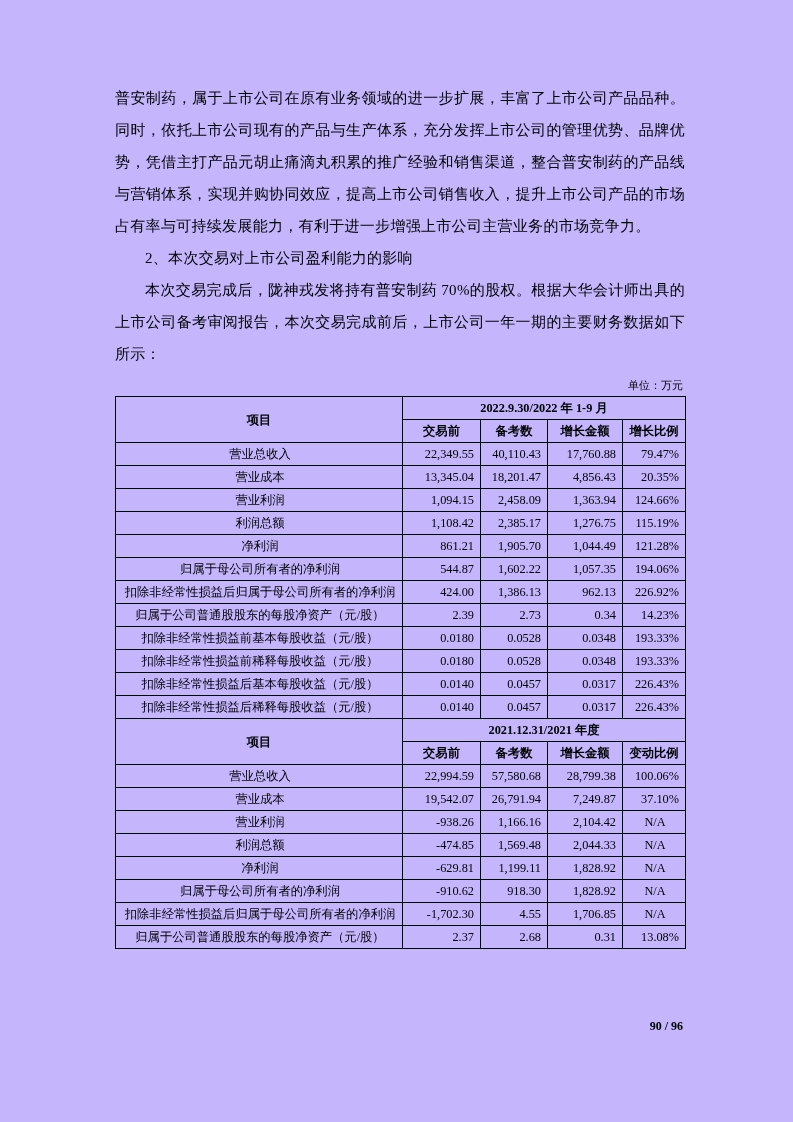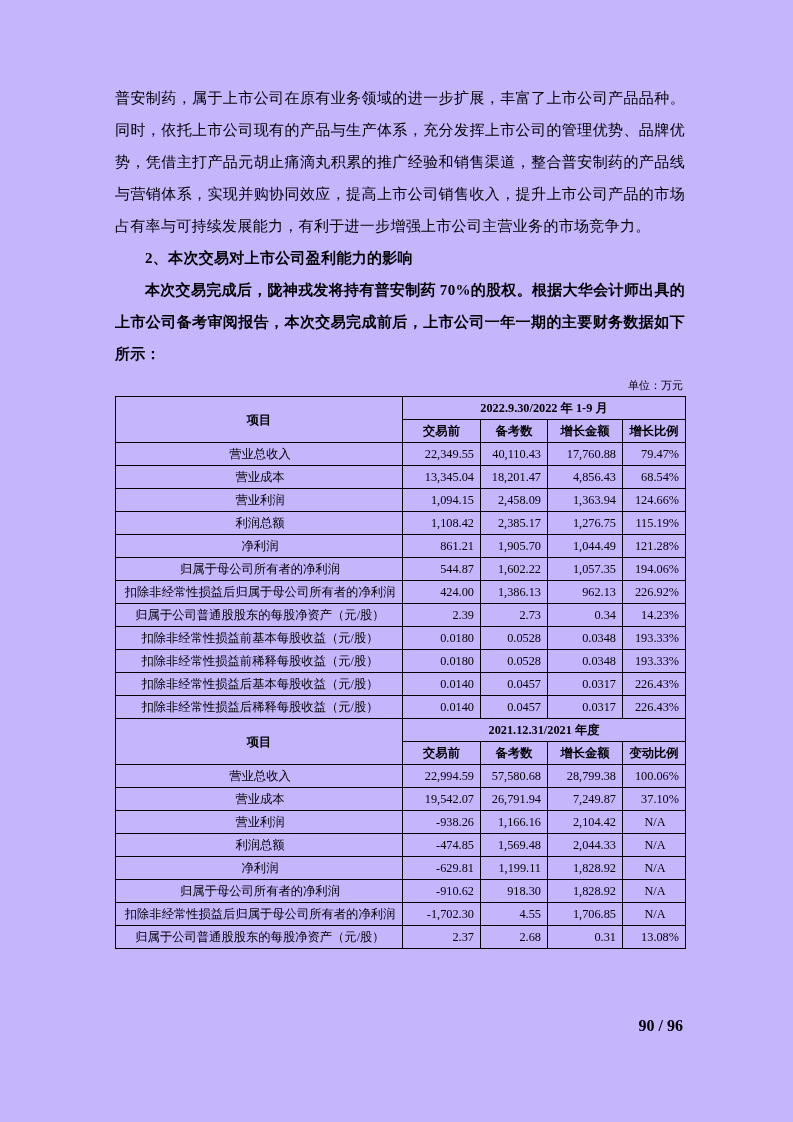--- a/index.html
+++ b/index.html
@@ -16,21 +16,21 @@
     overflow: hidden;
   }
   .body-text {
     margin: 0;
     font-size: 15px;
     line-height: 32px;
     text-align: justify;
     text-justify: inter-ideograph;
     letter-spacing: 0.3px;
   }
-  .indent { text-indent: 2em; font-weight: bold; }
+  .indent { text-indent: 2em; }
   .unit-label {
     margin-top: 4px;
     font-size: 11px;
     line-height: 22px;
     text-align: right;
     padding-right: 2px;
   }
   table.fin-table {
     width: 570px;
     border-collapse: collapse;
@@ -59,21 +59,21 @@
     padding-right: 6px;
   }
   .fin-table td.num-cell.na {
     text-align: center;
     padding-left: 8px;
   }
   .page-number {
     position: absolute;
     top: 1016px;
     right: 110px;
-    font-size: 16px;
+    font-size: 12px;
     font-weight: bold;
     line-height: 20px;
   }
 </style>
 </head>
 <body>
 
 <div class="page">
 
   <p class="body-text">普安制药，属于上市公司在原有业务领域的进一步扩展，丰富了上市公司产品品种。同时，依托上市公司现有的产品与生产体系，充分发挥上市公司的管理优势、品牌优势，凭借主打产品元胡止痛滴丸积累的推广经验和销售渠道，整合普安制药的产品线与营销体系，实现并购协同效应，提高上市公司销售收入，提升上市公司产品的市场占有率与可持续发展能力，有利于进一步增强上市公司主营业务的市场竞争力。</p>
@@ -110,21 +110,21 @@
           <td class="num-cell">22,349.55</td>
           <td class="num-cell">40,110.43</td>
           <td class="num-cell">17,760.88</td>
           <td class="num-cell">79.47%</td>
         </tr>
         <tr>
           <td class="item-cell">营业成本</td>
           <td class="num-cell">13,345.04</td>
           <td class="num-cell">18,201.47</td>
           <td class="num-cell">4,856.43</td>
-          <td class="num-cell">68.54%</td>
+          <td class="num-cell">20.35%</td>
         </tr>
         <tr>
           <td class="item-cell">营业利润</td>
           <td class="num-cell">1,094.15</td>
           <td class="num-cell">2,458.09</td>
           <td class="num-cell">1,363.94</td>
           <td class="num-cell">124.66%</td>
         </tr>
         <tr>
           <td class="item-cell">利润总额</td>

